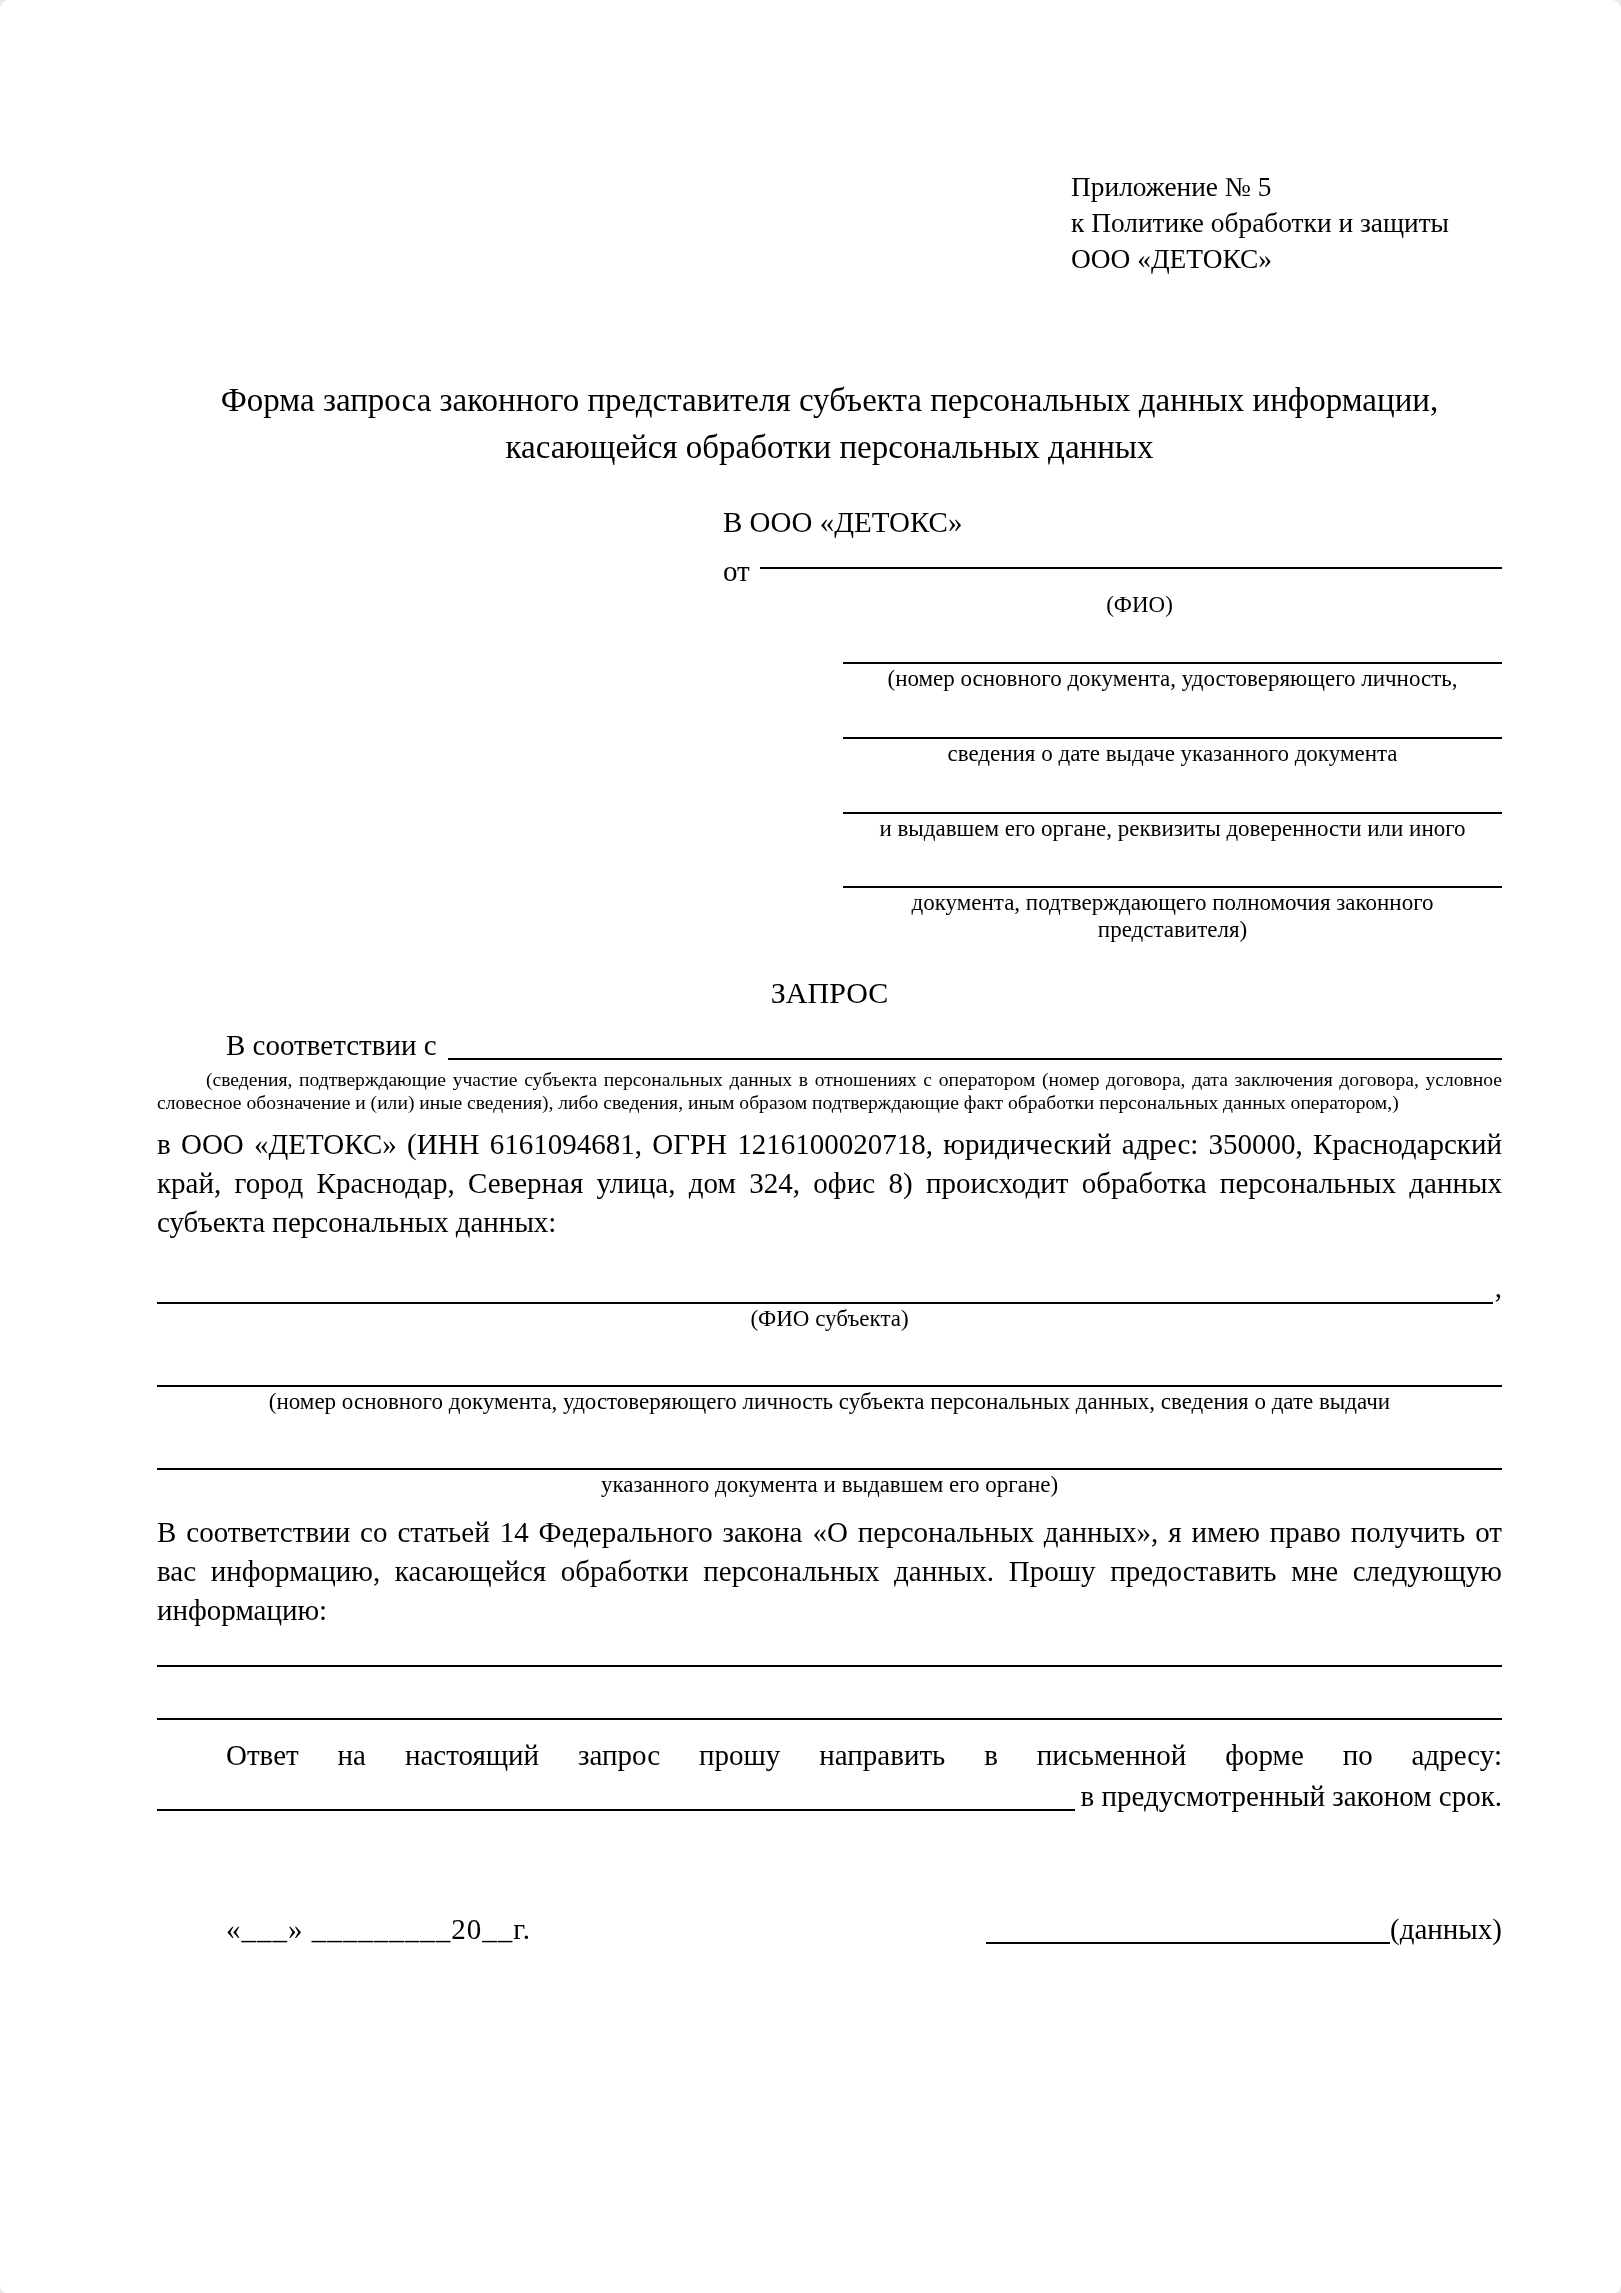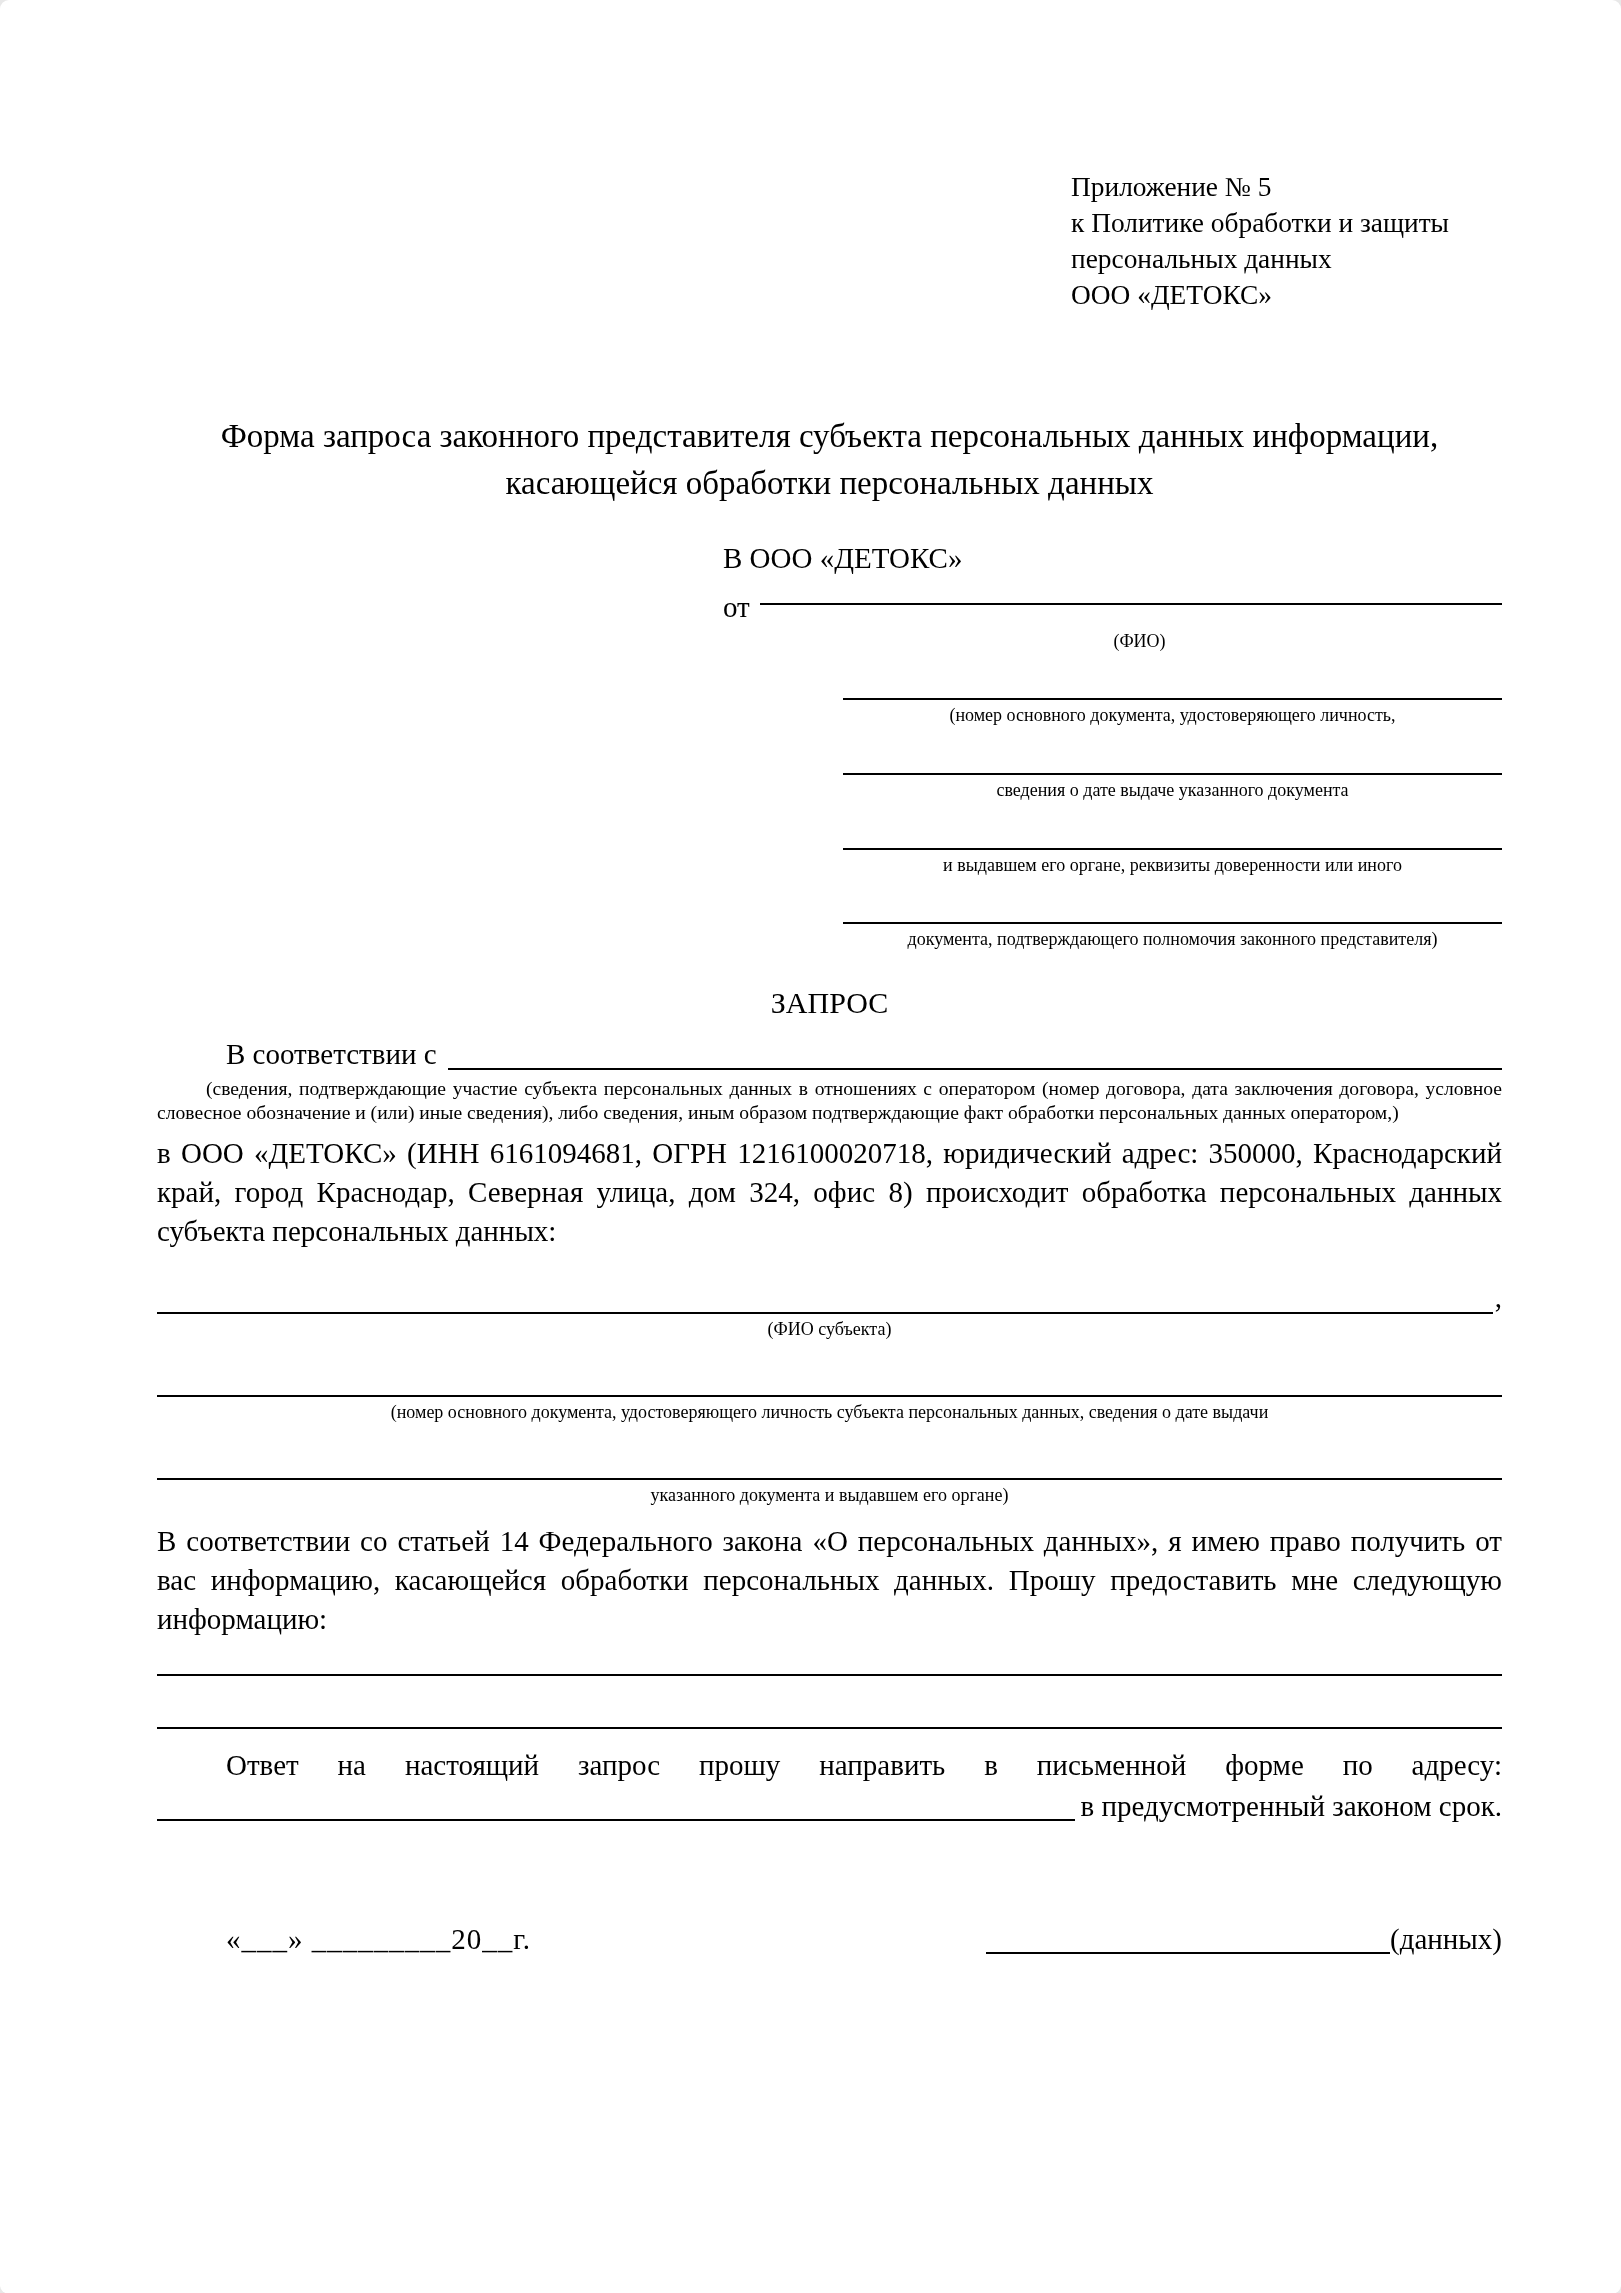--- a/index.html
+++ b/index.html
@@ -40,21 +40,21 @@
   
   .addressee {
     margin-top: 31px;
     margin-left: 566px;
     font-size: 29px;
   }
   .addr-to { line-height: 41px; }
   .from-row { display: flex; align-items: center; margin-top: 7.8px; line-height: 41px; }
   .from-row .from-label { margin-right: 9.8px; }
   .fill { flex: 1; border-bottom: 2.9px solid #000; margin-bottom: 5.9px; }
-  .cap { font-size: 18px; line-height: 26.5px; text-align: center; }
+  .cap { font-size: 23px; line-height: 26.5px; text-align: center; }
   .fio-cap { margin-left: 54px; }
 
   .blank-fields { margin-left: 686px; }
   .blank-row { margin-top: 26.5px; }
   .rule { border-bottom: 2.9px solid #000; height: 17.6px; }
   .blank-row .cap { margin-top: 2px; font-family: Liberation Serif, serif; }
 
   
   .request-heading {
     margin-top: 29px;
@@ -130,21 +130,20 @@
 </style>
 </head>
 <body>
 
 <div class="page">
   <div class="content">
 
     <div class="appendix">
       <div>Приложение № 5</div>
       <div>к Политике обработки и защиты</div>
-      <div>персональных данных</div>
       <div>ООО «ДЕТОКС»</div>
     </div>
 
     <div class="doc-title">Форма запроса законного представителя субъекта персональных данных информации, касающейся обработки персональных данных</div>
 
     <div class="addressee">
       <div class="addr-to">В ООО «ДЕТОКС»</div>
       <div class="from-row">
         <span class="from-label">от</span>
         <span class="fill"></span>

